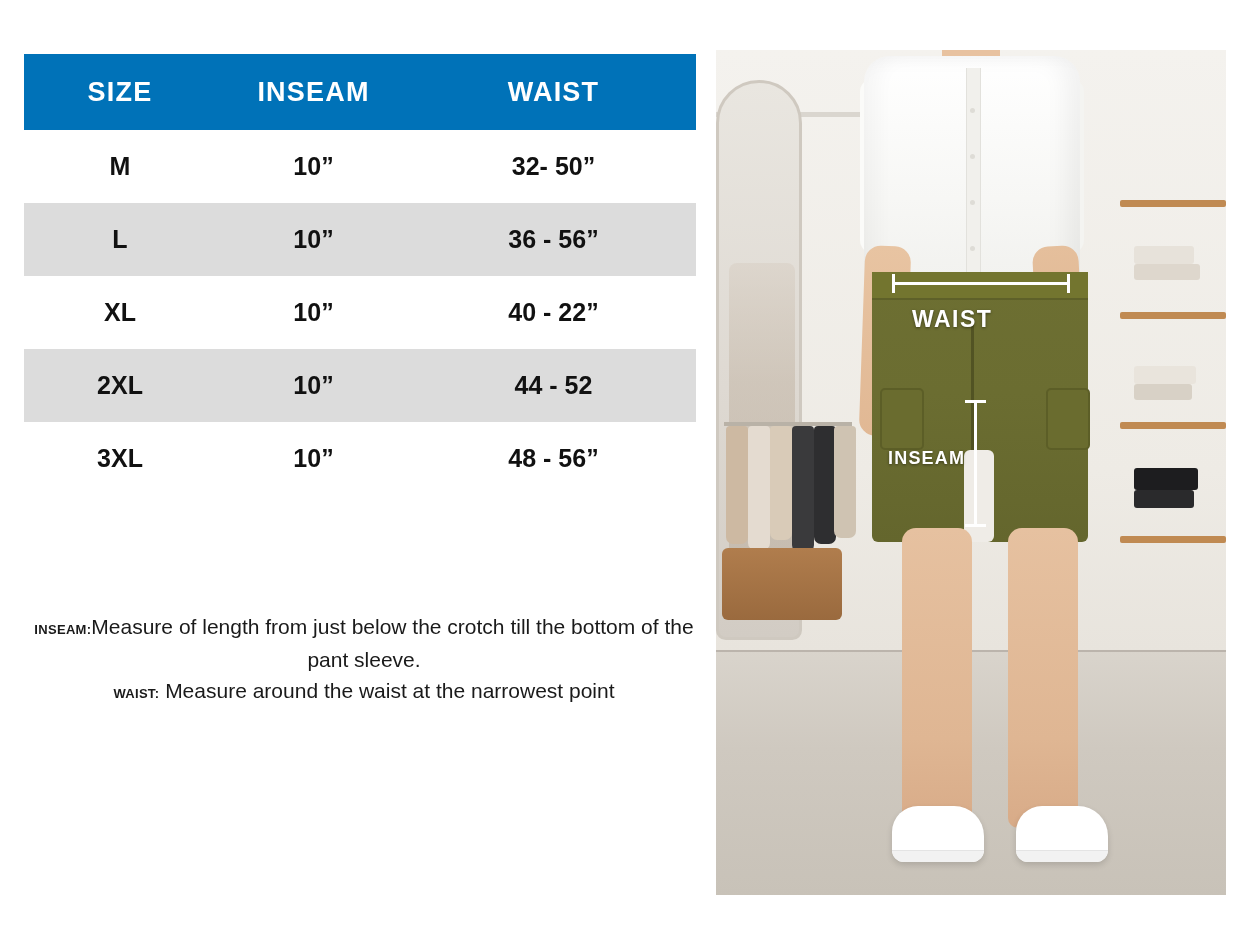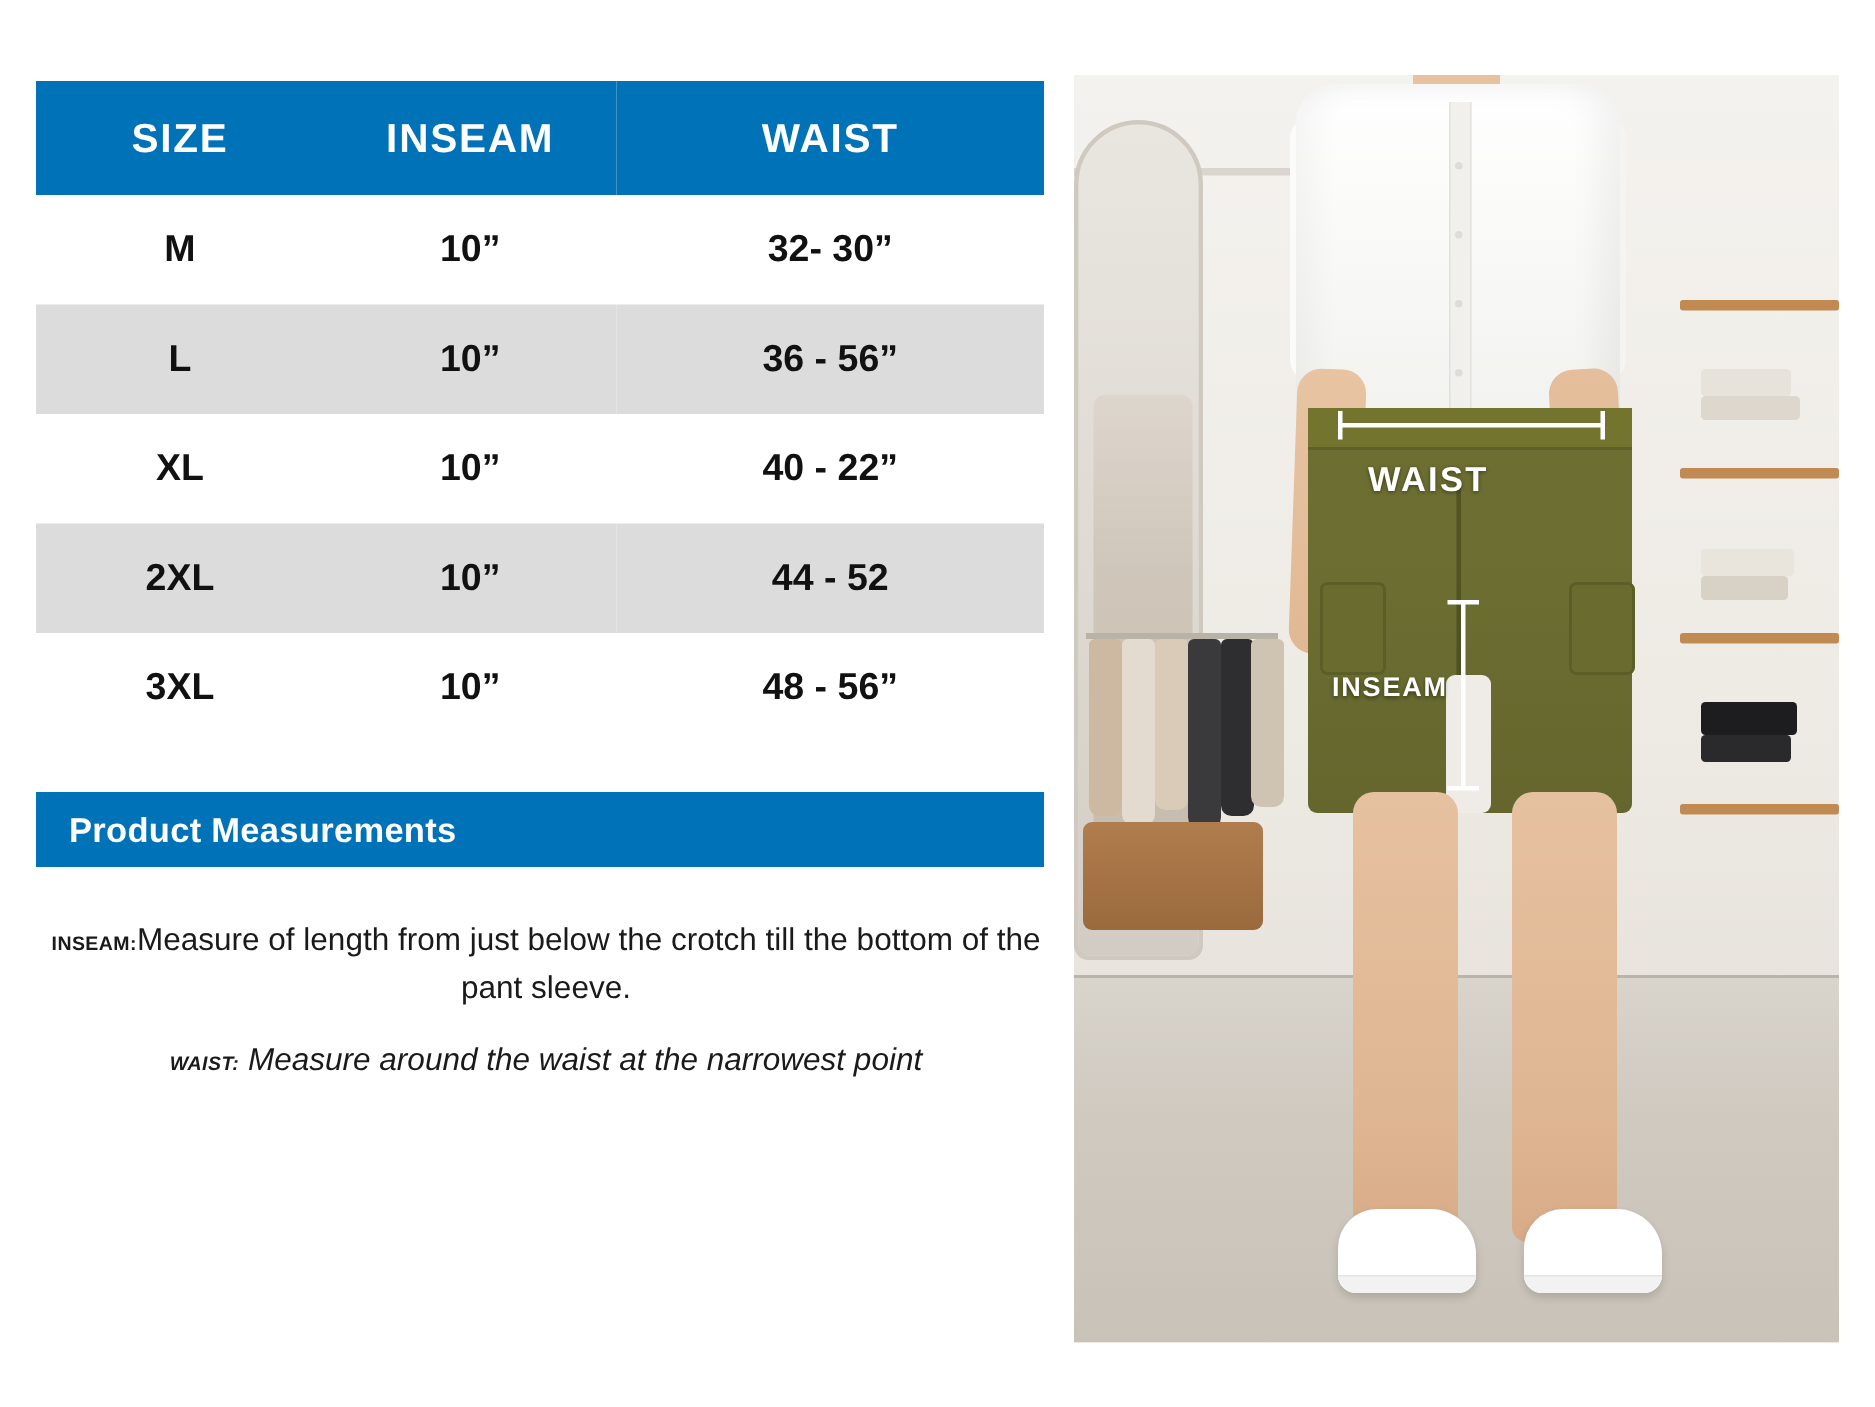--- a/index.html
+++ b/index.html
@@ -78,21 +78,21 @@
     padding-left: 22px;
     letter-spacing: 0.2px;
   }
 
   .measure-block {
     position: absolute;
     left: 24px;
     width: 680px;
   }
   .measure-inseam { top: 612px; }
-  .measure-waist { top: 692px; font-style: italic; }
+  .measure-waist { top: 676px; }
 
   .measure-line {
     font-size: 21px;
     line-height: 30px;
     color: #1a1a1a;
     text-align: center;
   }
   .measure-label {
     font-weight: bold;
     font-size: 13px;
@@ -417,21 +417,21 @@
       <tr>
         <th class="col-size">SIZE</th>
         <th class="col-inseam">INSEAM</th>
         <th class="col-waist">WAIST</th>
       </tr>
     </thead>
     <tbody>
       <tr>
         <td>M</td>
         <td>10”</td>
-        <td>32- 30”</td>
+        <td>32- 50”</td>
       </tr>
       <tr class="shaded">
         <td>L</td>
         <td>10”</td>
         <td>36 - 56”</td>
       </tr>
       <tr>
         <td>XL</td>
         <td>10”</td>
         <td>40 - 22”</td>
@@ -442,23 +442,20 @@
         <td>44 - 52</td>
       </tr>
       <tr>
         <td>3XL</td>
         <td>10”</td>
         <td>48 - 56”</td>
       </tr>
     </tbody>
   </table>
 
-  <div class="pm-banner">
-    <span class="pm-banner-text">Product Measurements</span>
-  </div>
 
   <div class="measure-block measure-inseam">
     <div class="measure-line">
       <span class="measure-label">INSEAM:</span><span class="measure-desc">Measure of length from just below the crotch till the bottom of the pant sleeve.</span>
     </div>
   </div>
 
   <div class="measure-block measure-waist">
     <div class="measure-line">
       <span class="measure-label">WAIST:</span><span class="measure-desc"> Measure around the waist at the narrowest point</span>

